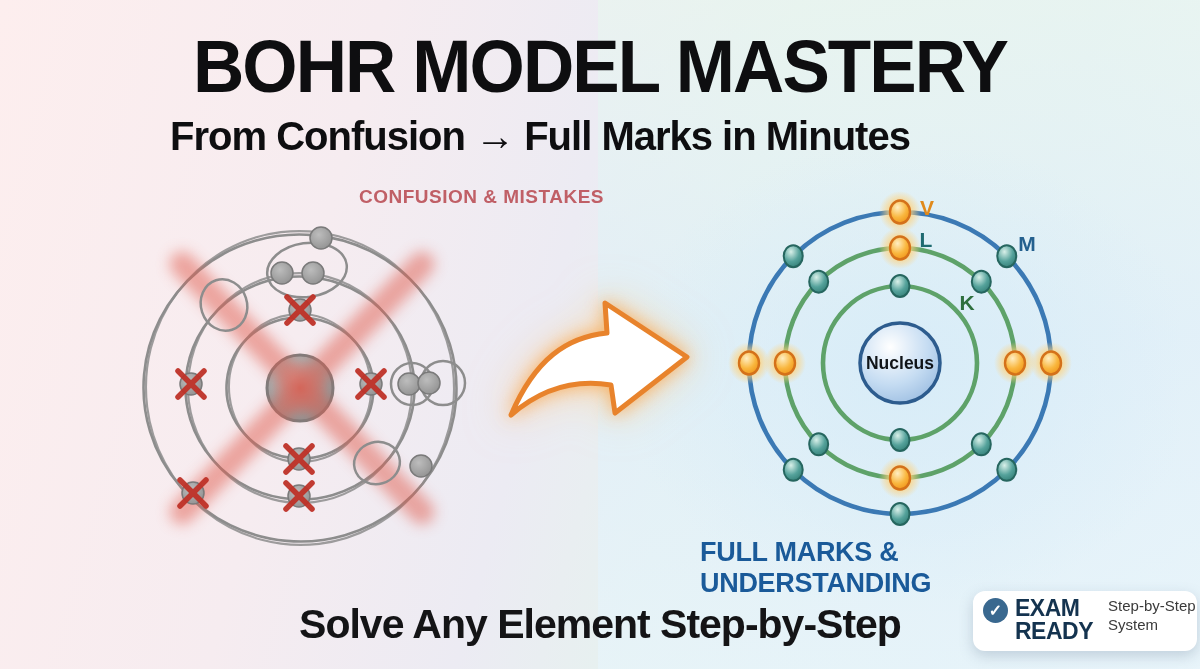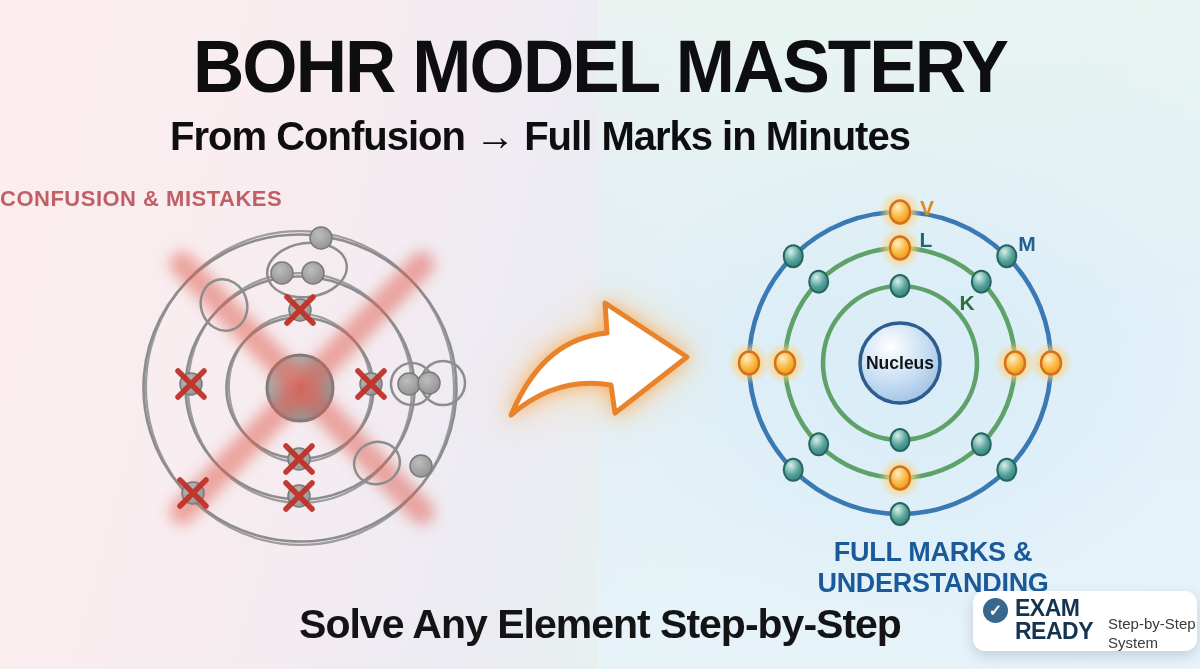--- a/index.html
+++ b/index.html
@@ -20,25 +20,25 @@
   .title{
     position:absolute; left:0; top:30px; width:1200px; text-align:center;
     font-size:74px; font-weight:bold; letter-spacing:-2px; color:#0e0e10;
     line-height:1.0; transform:scaleX(.96);
   }
   .subtitle{
     position:absolute; left:0; top:114px; width:1080px; text-align:center;
     font-size:40px; font-weight:bold; letter-spacing:-1px; color:#0e0e10;
   }
   .caption-left{
-    position:absolute; left:0; top:186px; width:604px; text-align:left;
-    font-size:22px; font-weight:bold; letter-spacing:.5px; color:#c05f66;
+    position:absolute; left:0; top:186px; width:604px; text-align:right;
+    font-size:19px; font-weight:bold; letter-spacing:.5px; color:#c05f66;
   }
   .caption-right{
-    position:absolute; left:728px; top:537px; width:410px; text-align:center;
+    position:absolute; left:700px; top:537px; width:410px; 
     font-size:27px; font-weight:bold; letter-spacing:-.3px; color:#1a5a99;
   }
   .tagline{
     position:absolute; left:0; top:601px; width:1200px; text-align:center;
     font-size:41px; font-weight:bold; letter-spacing:-1px; color:#141416;
   }
   #sketch-svg{position:absolute; left:120px; top:220px;}
   #bohr-svg{position:absolute; left:700px; top:165px;}
   #arrow-svg{
     position:absolute; left:503px; top:295px;
@@ -49,21 +49,21 @@
     background:#ffffff; border-radius:12px; box-shadow:0 5px 14px rgba(90,110,140,.28);
     display:flex; align-items:flex-start; padding:6px 0 0 10px; box-sizing:border-box; gap:7px;
   }
   .badge-check{
     width:25px; height:25px; border-radius:50%; background:#39688f; color:#fff;
     font-size:16px; font-weight:bold; display:flex; align-items:center; justify-content:center;
     margin-top:1px; flex:0 0 auto;
   }
   .badge-col{display:flex; }
   .badge-title{font-size:23px; font-weight:bold; letter-spacing:-.5px; color:#14334f; line-height:1.0;}
-  .badge-sub{font-size:15px; color:#3a3a3a; line-height:1.25; margin-top:18px;}
+  .badge-sub{font-size:15px; color:#3a3a3a; line-height:1.25; margin-top:0;}
 </style>
 </head>
 <body>
 
 <div class="page">
   <div class="bg-right"></div>
   <div class="bg-soft"></div>
 
   <div class="title">BOHR MODEL MASTERY</div>
   <div class="subtitle">From Confusion → Full Marks in Minutes</div>

